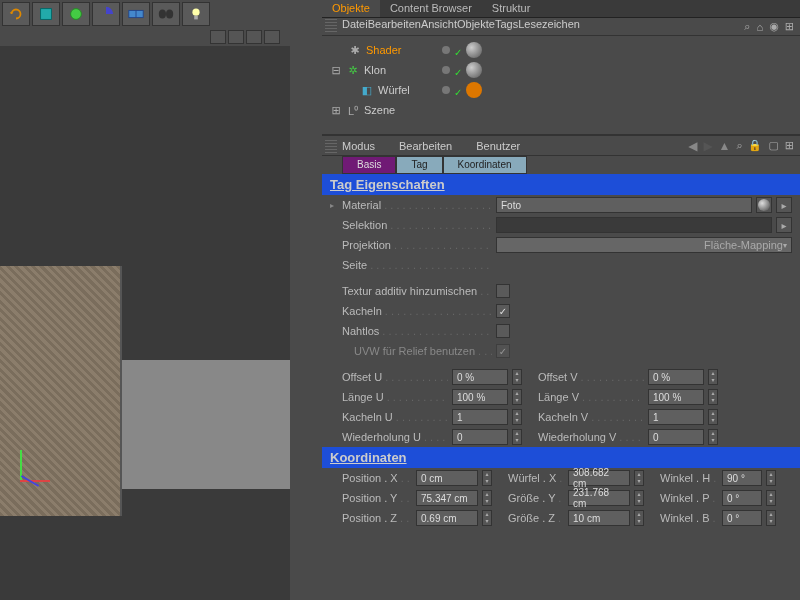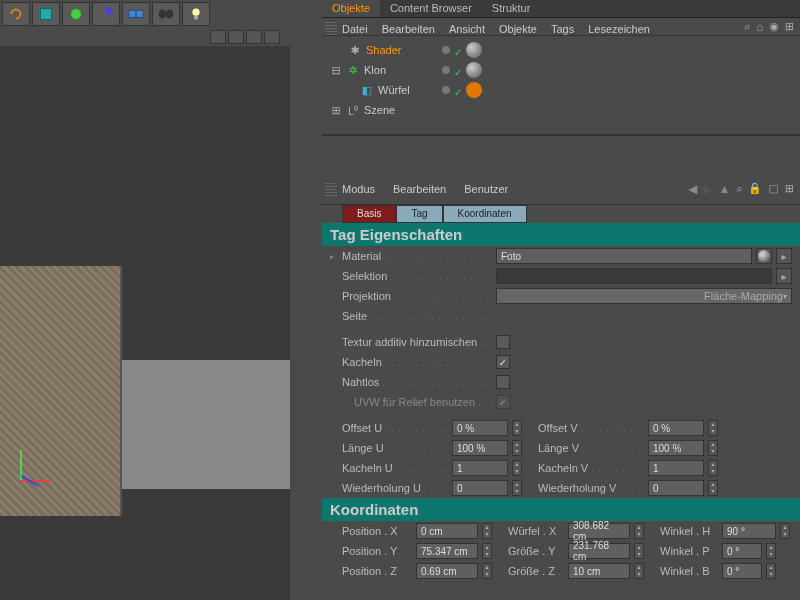--- a/index.html
+++ b/index.html
@@ -25,21 +25,21 @@
   
   
   .right-panel { position: absolute; top: 0; left: 322px; width: 478px; height: 600px; background: #4a4a4a; }
   
   
   .tab-row { display: flex; height: 18px; background: #3a3a3a; border-bottom: 1px solid #222; }
   .tab { padding: 2px 10px; color: #bbb; cursor: pointer; font-size: 11px; }
   .tab.active { color: #f90; background: #4a4a4a; }
   
   
-  .menu-bar { display: flex; height: 18px; align-items: flex-end; padding-left: 20px; gap: 14px; background: #4a4a4a; border-bottom: 1px solid #333; }
+  .menu-bar { display: flex; height: 18px; align-items: flex-start; padding-left: 20px; background: #4a4a4a; border-bottom: 1px solid #333; }
   .menu-item { color: #ccc; cursor: pointer; }
   .menu-icons-right { position: absolute; right: 6px; top: 20px; display: flex; gap: 6px; align-items: center; }
   .menu-grip { position: absolute; left: 3px; width: 12px; height: 14px; background: repeating-linear-gradient(0deg, #666 0 1px, transparent 1px 3px); }
   
   
   .object-tree { padding: 4px 8px; background: #4a4a4a; height: 98px; }
   .tree-row { display: flex; align-items: center; height: 20px; gap: 4px; }
   .tree-indent { width: 14px; display: inline-block; }
   .tree-expander { width: 12px; color: #aaa; cursor: pointer; text-align: center; }
   .tree-icon { width: 14px; height: 14px; display: inline-flex; align-items: center; justify-content: center; }
@@ -49,31 +49,31 @@
   .dot { width: 8px; height: 8px; border-radius: 50%; }
   .dot.gray { background: #777; }
   .dot.green::before { content: "✓"; color: #3d3; font-size: 10px; }
   .dot.green { background: none; }
   .tag-icon { width: 16px; height: 16px; background: #666; border-radius: 2px; }
   .tag-icon.sphere { background: radial-gradient(circle at 35% 35%, #ccc, #555); border-radius: 50%; }
   .tag-icon.orange { background: #d70; border-radius: 50%; }
   
   
   .attr-tabs { display: flex; height: 17px; background: #3a3a3a; }
-  .attr-menu { display: flex; height: 32px; align-items: center; padding-left: 20px; gap: 18px; position: relative; border-bottom: 1px solid #333; margin-top: 37px;}
+  .attr-menu { display: flex; height: 20px; align-items: center; padding-left: 20px; gap: 24px; position: relative; border-bottom: 1px solid #333;}
   .attr-menu-icons { position: absolute; right: 6px; display: flex; gap: 6px; align-items: center; }
   
   .attr-header { display: flex; align-items: center; height: 22px; padding: 0 6px; background: #555; gap: 6px; }
   .sphere-icon { width: 16px; height: 16px; background: radial-gradient(circle at 35% 35%, #ddd, #444); border-radius: 50%; }
   
   .sub-tabs { display: flex; height: 18px; padding-left: 20px; gap: 0; }
-  .sub-tab { padding: 2px 14px; background: #7f1d1d; color: #ddd; cursor: pointer; border: 1px solid #333; font-size: 10px; }
+  .sub-tab { padding: 2px 14px; background: #701a75; color: #ddd; cursor: pointer; border: 1px solid #333; font-size: 10px; }
   .sub-tab.active { background: #8ab; color: #222; }
   
-  .section-header { background: #0f766e; padding: 3px 8px; color: #ccc; font-weight: bold; font-size: 15px; }
+  .section-header { background: #1d4ed8; padding: 3px 8px; color: #ccc; font-weight: bold; font-size: 13px; text-decoration: underline; }
   
   .prop-row { display: flex; align-items: center; height: 20px; padding: 0 8px; gap: 4px; }
   .prop-arrow { width: 8px; color: #888; font-size: 8px; }
   .prop-label { width: 150px; color: #bbb; white-space: nowrap; overflow: hidden; }
   .prop-label::after { content: " . . . . . . . . . . . . . . . . . . . ."; color: #666; }
   .prop-label.short { width: 106px; }
   .prop-label.indent { padding-left: 12px; color: #888; }
   .prop-field { flex: 1; height: 16px; background: #5f5f5f; border: 1px solid #333; color: #ddd; padding: 0 4px; font-size: 10px; display: flex; align-items: center; }
   .prop-field.dark { background: #3a3a3a; }
   .prop-dropdown { flex: 1; height: 16px; background: #666; border: 1px solid #333; padding: 0 4px; display: flex; align-items: center; justify-content: flex-end; cursor: pointer; }
@@ -370,21 +370,21 @@
       </div>
     <span class="prop-arrow"></span>
       <span class="prop-label" style="width:56px">Würfel . X</span>
     <div class="prop-spinner" style="width:62px">308.682 cm</div>
       <div class="spinner-btns">
         <span>▴</span>
         <span>▾</span>
       </div>
     <span class="prop-arrow"></span>
       <span class="prop-label" style="width:58px">Winkel . H</span>
-    <div class="prop-spinner" style="width:54px">90 °</div>
+    <div class="prop-spinner" style="width:40px">90 °</div>
       <div class="spinner-btns">
         <span>▴</span>
         <span>▾</span>
       </div>
   </div>
   <div class="prop-row">
     <span class="prop-arrow"></span>
       <span class="prop-label" style="width:70px">Position . Y</span>
     <div class="prop-spinner" style="width:62px">75.347 cm</div>
       <div class="spinner-btns">

